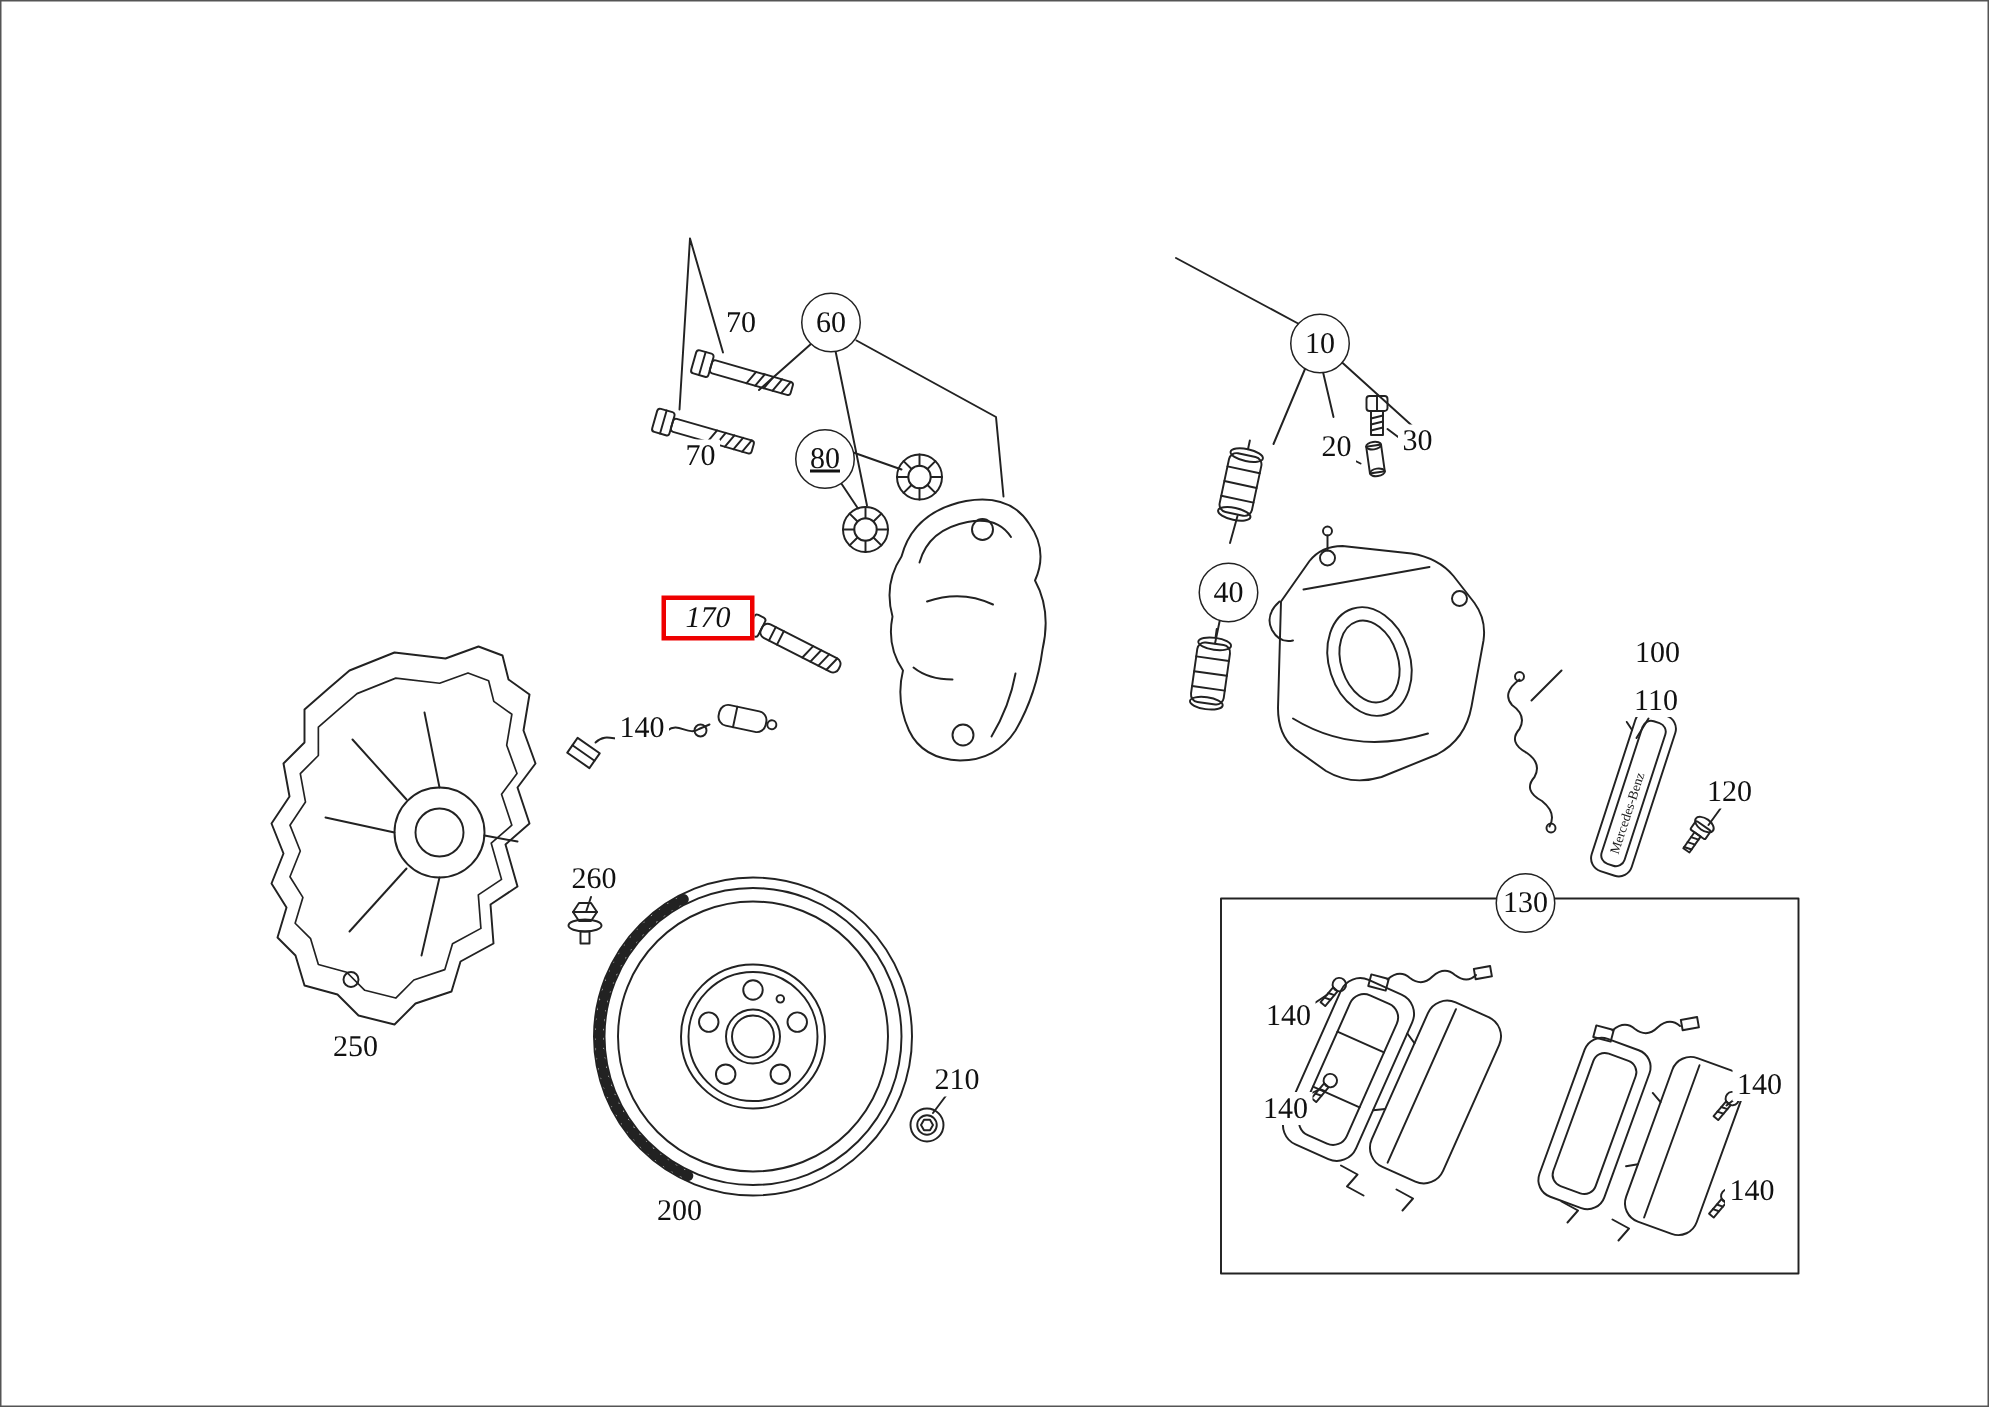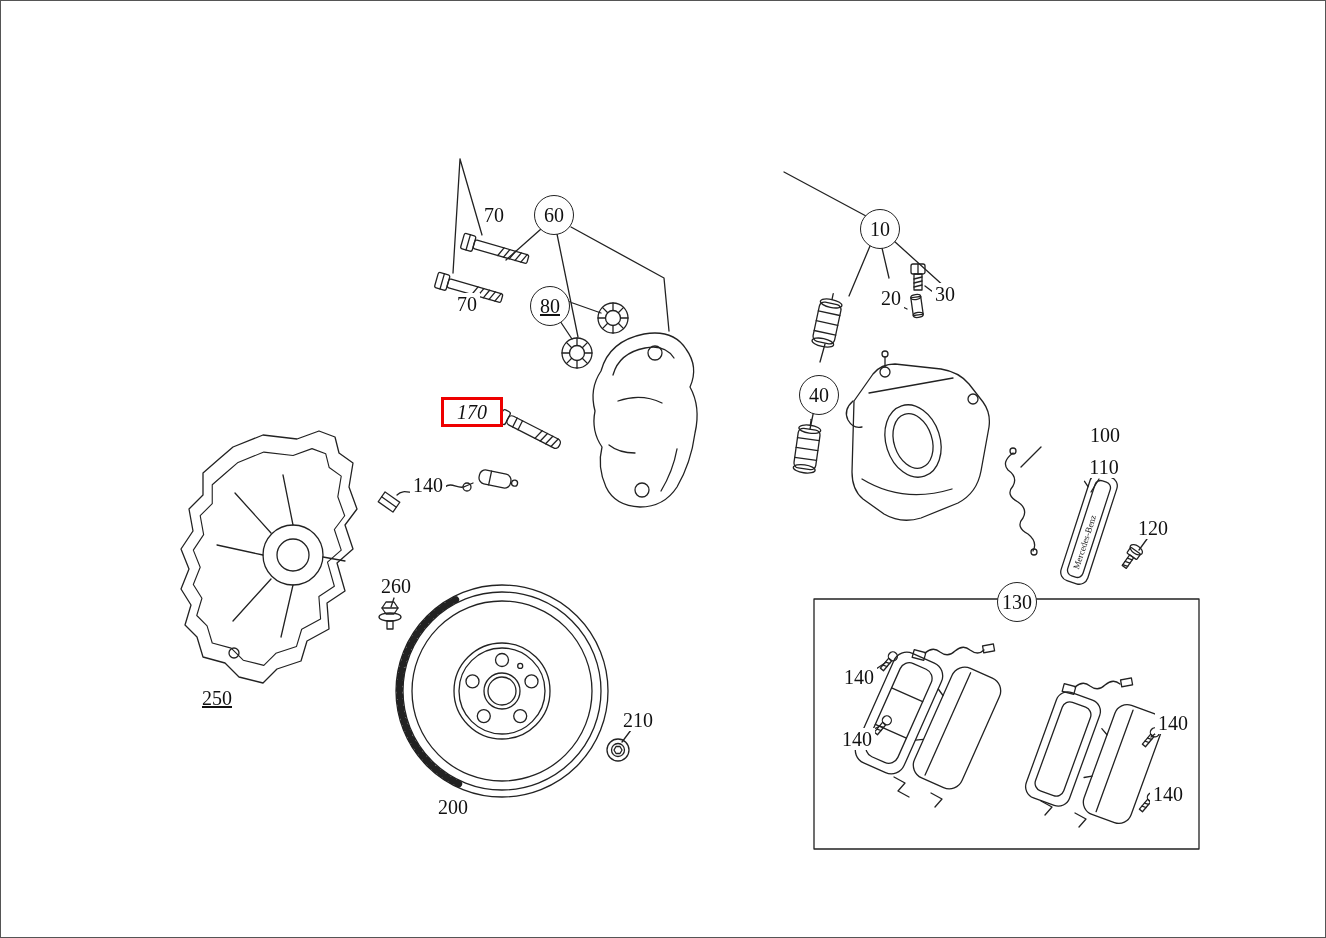--- a/index.html
+++ b/index.html
@@ -329,18 +329,18 @@
       <div class="callout callout-plain" style="left: 427px; top: 484px;">140</div>
       <div class="callout callout-plain" style="left: 1104px; top: 434px;">100</div>
       <div class="callout callout-plain" style="left: 1103px; top: 466px;">110</div>
       <div class="callout callout-plain" style="left: 1152px; top: 527px;">120</div>
       <div class="callout callout-circle" style="left: 1016px; top: 601px;">130</div>
       <div class="callout callout-plain" style="left: 858px; top: 676px;">140</div>
       <div class="callout callout-plain" style="left: 856px; top: 738px;">140</div>
       <div class="callout callout-plain" style="left: 1172px; top: 722px;">140</div>
       <div class="callout callout-plain" style="left: 1167px; top: 793px;">140</div>
       <div class="callout callout-plain" style="left: 395px; top: 585px;">260</div>
-      <div class="callout callout-plain" style="left: 216px; top: 697px; text-decoration: underline;">250</div>
+      <div class="callout callout-plain" style="left: 236px; top: 697px;">250</div>
       <div class="callout callout-plain" style="left: 452px; top: 806px;">200</div>
       <div class="callout callout-plain" style="left: 637px; top: 719px;">210</div>
     </div>
 
 </div>
 
 </body></html>

